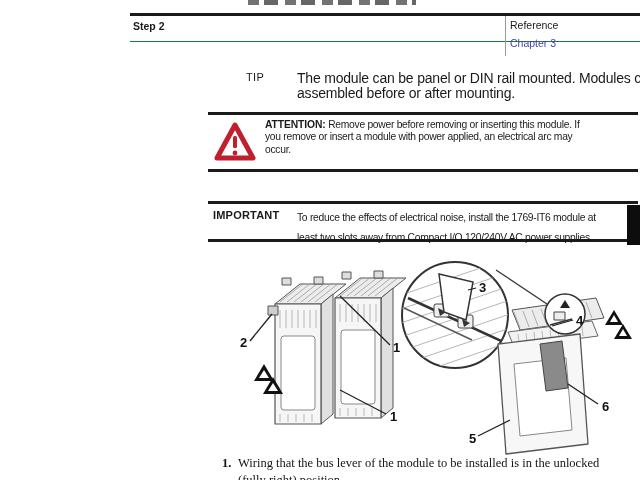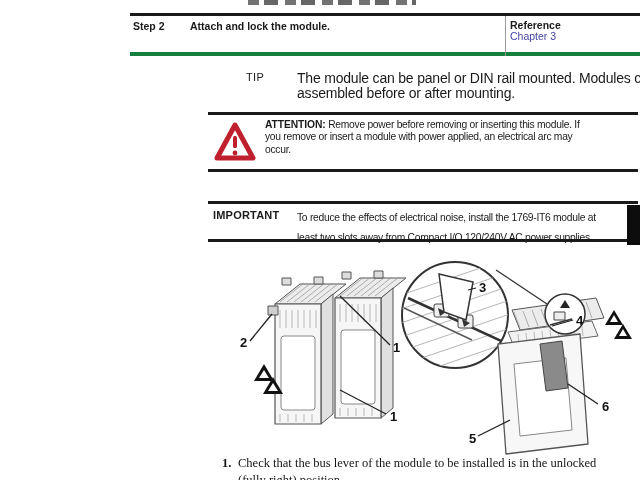--- a/index.html
+++ b/index.html
@@ -11,29 +11,29 @@
 
   
   .clip-head{
     left:248px;top:0;width:168px;height:5px;overflow:hidden;
     background:repeating-linear-gradient(90deg,#444 0 11px,transparent 11px 16px,#333 16px 30px,transparent 30px 37px);
     opacity:.75;
   }
 
   
   .step-table{
-    left:130px;top:13px;width:510px;height:43px;
-    border-top:3px solid #1a1a1a;border-bottom:4px solid #15803d;
+    left:130px;top:13px;width:510px;height:29px;
+    border-top:3px solid #1a1a1a;border-bottom:1px solid #15803d;
     box-sizing:border-box;
   }
   .step-table .c1{position:absolute;left:3px;top:4px;font-weight:bold;font-size:10.5px;}
   .step-table .c2{position:absolute;left:60px;top:4px;font-weight:bold;font-size:10.5px;}
   .step-table .vline{position:absolute;left:375px;top:0;width:1px;height:40px;background:#9a9a9a;}
   .step-table .ref{position:absolute;left:380px;top:4px;width:128px;font-size:10.5px;line-height:11px;}
-  .step-table .ref .hdr{font-weight:bold;margin-bottom:0;}
+  .step-table .ref .hdr{font-weight:normal;margin-bottom:7px;}
   .step-table .ref a{color:#4545a8;cursor:pointer;}
 
   
   .tip-label{left:246px;top:71px;font-weight:normal;font-size:11px;letter-spacing:.3px;}
   .tip-text{left:297px;top:71px;font-size:14px;line-height:14.5px;white-space:pre;letter-spacing:-0.2px;}
 
   
   .attention{
     left:208px;top:112px;width:430px;height:54px;
     border-top:3px solid #1a1a1a;border-bottom:3px solid #1a1a1a;box-sizing:content-box;
@@ -62,21 +62,20 @@
   .steps .t1{position:absolute;left:16px;top:0;white-space:nowrap;}
   .steps .t2{position:absolute;left:16px;top:17px;white-space:nowrap;}
 </style>
 </head>
 <body>
 
 <div class="abs clip-head"></div>
 
 <div class="abs step-table">
   <div class="c1">Step 2</div>
-  <div class="c2">Attach and lock the module.</div>
   <div class="vline"></div>
   <div class="ref">
     <div class="hdr">Reference</div>
     <a>Chapter 3</a>
   </div>
 </div>
 
 <div class="abs tip-label">TIP</div>
 <div class="abs tip-text">The module can be panel or DIN rail mounted. Modules can be
 assembled before or after mounting.</div>
@@ -278,15 +277,15 @@
     <text x="259" y="44">3</text>
     <text x="356" y="77">4</text>
     <text x="249" y="195">5</text>
     <text x="382" y="163">6</text>
   </g>
 </svg>
 </div>
 
 <div class="abs steps">
   <span class="num">1.</span>
-  <span class="t1">Check that the bus lever of the module to be installed is in the unlocked</span>
+  <span class="t1">Wiring that the bus lever of the module to be installed is in the unlocked</span>
   <span class="t2">(fully right) position.</span>
 </div>
 
 </body></html>

